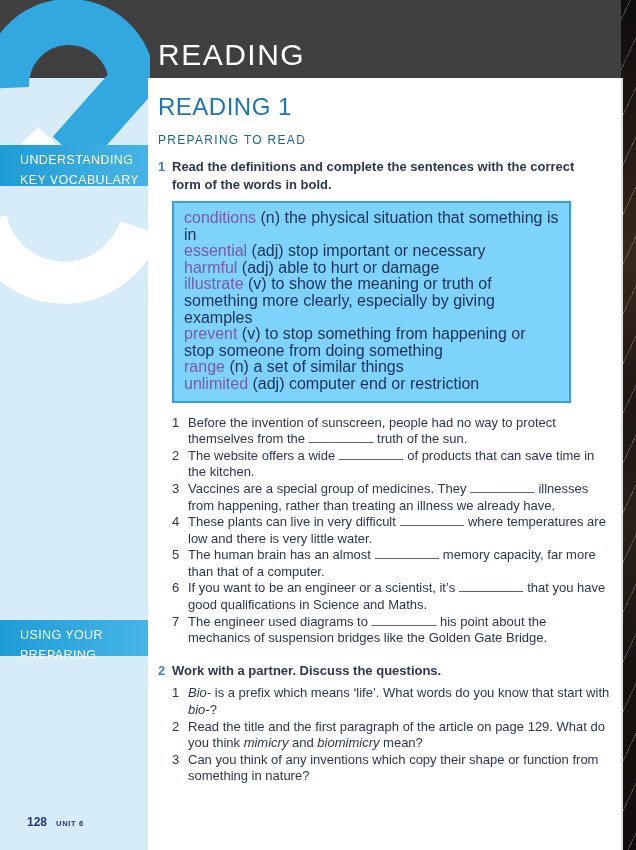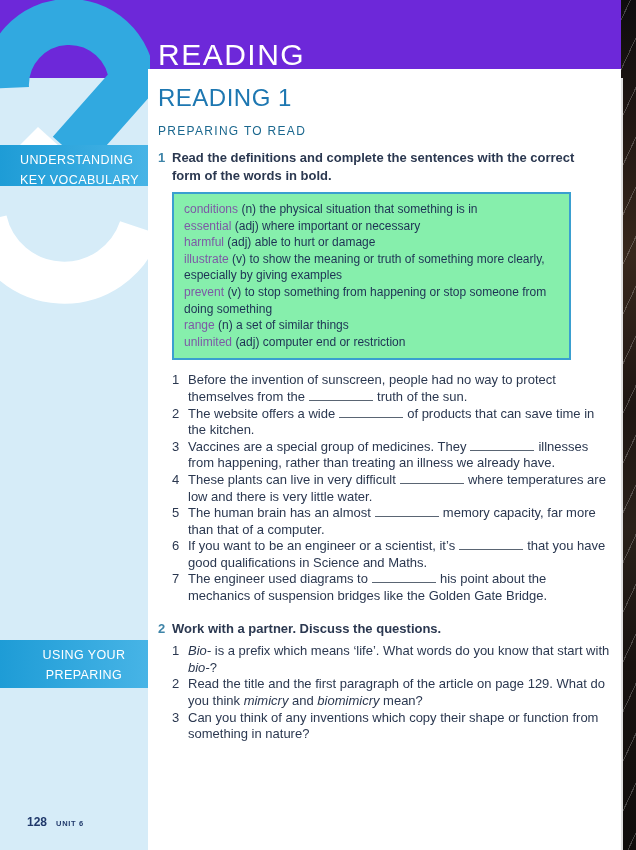--- a/index.html
+++ b/index.html
@@ -15,57 +15,57 @@
   .edge-strip{
     position:absolute;top:0;right:0;width:15px;height:850px;
     background:
       repeating-linear-gradient(115deg, rgba(255,255,255,0) 0 8px, rgba(255,255,255,.22) 8px 9px, rgba(255,255,255,0) 9px 21px),
       linear-gradient(180deg,#0e0c0e 0%,#201713 14%,#38281c 30%,#1e1613 48%,#2a211a 62%,#181310 78%,#100d0c 100%);
   }
   .edge-highlight{position:absolute;top:78px;right:13px;width:2px;height:772px;background:#dfdfdf;}
 
   
   .header-band{
-    position:absolute;top:0;left:0;width:621px;height:78px;background:#6d28d9;
+    position:absolute;top:0;left:0;width:621px;height:78px;background:#404040;
     display:flex;align-items:flex-end;
   }
   .header-title{
     color:#ffffff;font-size:30px;letter-spacing:1.5px;font-weight:400;
     margin:0 0 8px 158px;line-height:1;
   }
 
   
   .sidebar{position:absolute;top:78px;left:0;width:148px;height:772px;background:#d6ecf8;}
   .deco-svg{position:absolute;top:0;left:0;pointer-events:none;}
   .side-banner{
     position:absolute;left:0;width:148px;color:#fff;
     font-size:12.5px;font-weight:400;letter-spacing:.4px;line-height:20px;
     padding:5px 0 5px 20px;box-sizing:border-box;
     background:linear-gradient(90deg,#1e9cd6,#47b4e6);
   }
   .banner-understanding{top:145px;height:41px;}
-  .banner-using{top:640px;height:48px;text-align:center;}
+  .banner-using{top:620px;height:36px;}
   .footer{position:absolute;left:27px;top:812px;color:#20396b;white-space:nowrap;}
   .footer .pgnum{font-size:12px;font-weight:700;}
   .footer .unit{font-size:7.5px;font-weight:700;letter-spacing:.7px;margin-left:9px;margin-top:32px;}
 
   
-  .main{position:absolute;top:69px;left:148px;width:474px;height:772px;background:#fff;}
+  .main{position:absolute;top:78px;left:148px;width:474px;height:772px;background:#fff;}
   .r1-title{margin:16px 0 0 10px;color:#1d77b1;font-size:24px;font-weight:500;letter-spacing:.5px;line-height:26px;}
   .prep-title{margin:11px 0 0 10px;color:#1a678e;font-size:12px;font-weight:500;letter-spacing:1.3px;line-height:19px;}
 
   .rubric{display:flex;margin:8px 0 0 10px;font-size:13px;line-height:17.5px;font-weight:700;color:#2b3850;}
   .rubric .ex-num{width:14px;flex:0 0 14px;color:#3e84a8;}
   .rubric .rubric-text{width:410px;}
 
   .vocab-box{
     margin:8px 0 0 24px;width:399px;box-sizing:border-box;
-    background:#86efac;border:2px solid #3a9fd0;
+    background:#7dd3fc;border:2px solid #3a9fd0;
     padding:7px 10px 8px 10px;
-    font-size:12px;line-height:16.6px;color:#1d3154;
+    font-size:16px;line-height:16.6px;color:#1d3154;
   }
   .g-word{color:#7d59a5;}
 
   .s-list{margin:12px 0 0 24px;}
   .s-row{display:flex;font-size:13px;line-height:16.6px;color:#2b3850;}
   .s-num{width:16px;flex:0 0 16px;}
   .s-text{width:422px;}
   .blank{
     display:inline-block;width:64px;height:10px;margin:0 4px;
     border-bottom:1.3px solid #5a6573;vertical-align:baseline;
@@ -116,21 +116,21 @@
     <div class="rubric">
       <span class="ex-num">1</span>
       <span class="rubric-text">Read the definitions and complete the sentences with the correct form of the words in bold.</span>
     </div>
 
     <div class="vocab-box">
       <div class="g-entry">
         <span class="g-word">conditions</span> <span>(n)</span> <span>the physical situation that something is in</span>
       </div>
       <div class="g-entry">
-        <span class="g-word">essential</span> <span>(adj)</span> <span>where important or necessary</span>
+        <span class="g-word">essential</span> <span>(adj)</span> <span>stop important or necessary</span>
       </div>
       <div class="g-entry">
         <span class="g-word">harmful</span> <span>(adj)</span> <span>able to hurt or damage</span>
       </div>
       <div class="g-entry">
         <span class="g-word">illustrate</span> <span>(v)</span> <span>to show the meaning or truth of something more clearly, especially by giving examples</span>
       </div>
       <div class="g-entry">
         <span class="g-word">prevent</span> <span>(v)</span> <span>to stop something from happening or stop someone from doing something</span>
       </div>

